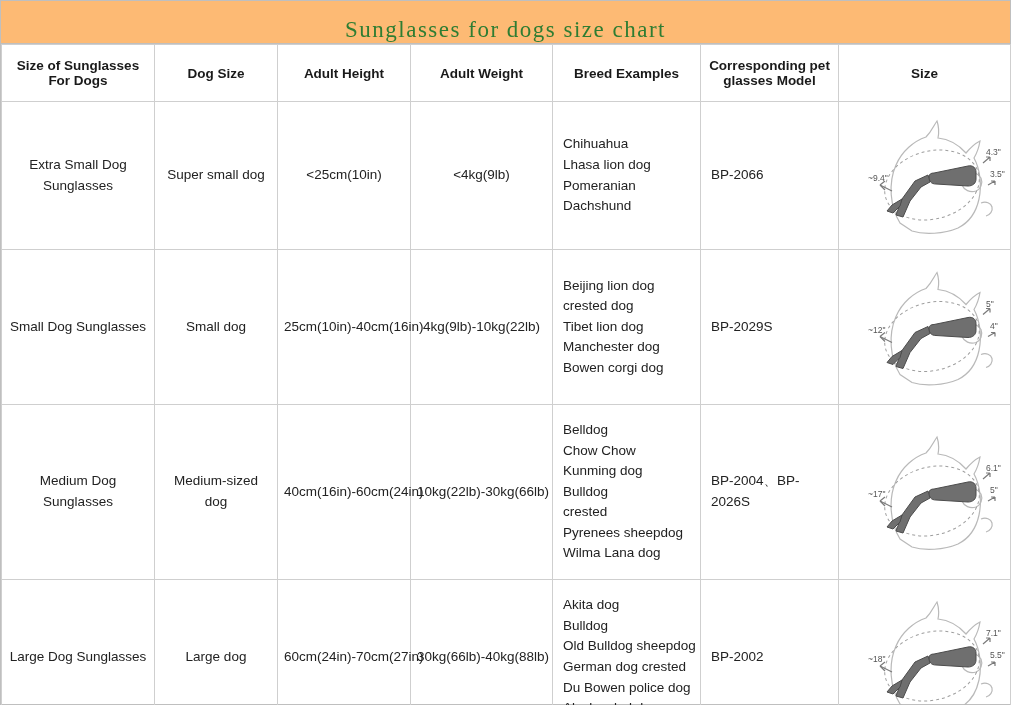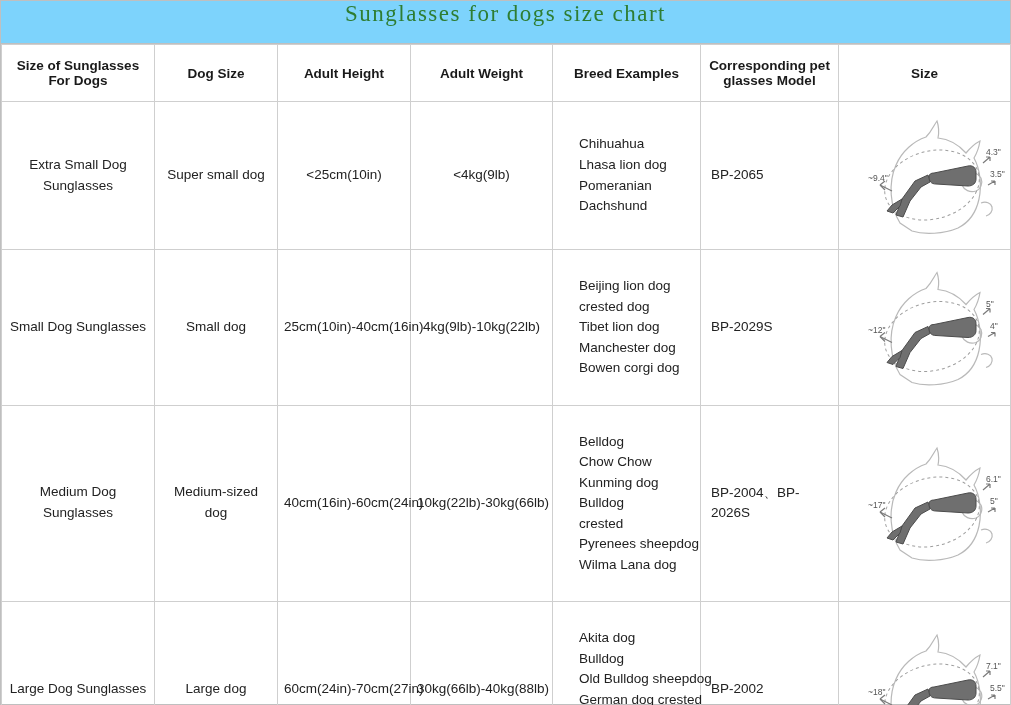--- a/index.html
+++ b/index.html
@@ -18,23 +18,23 @@
     width: 1011px;
     height: 705px;
     box-sizing: border-box;
     border: 1px solid #bfbfbf;
     display: flex;
     flex-direction: column;
   }
   .title-bar {
     height: 42px;
     min-height: 42px;
-    background: #7dd3fc;
+    background: #fdba74;
     display: flex;
-    align-items: flex-start;
+    align-items: flex-end;
     justify-content: center;
     border-bottom: 1px solid #bfbfbf;
   }
   .title-text {
     font-family: "Liberation Serif", serif;
     font-size: 23px;
     letter-spacing: 1.5px;
     color: #2e7d32;
     font-weight: normal;
   }
@@ -69,21 +69,21 @@
     text-align: center;
     padding: 8px 6px;
     line-height: 1.55;
   }
   td.cell-left {
     text-align: left;
     padding: 10px 10px;
     line-height: 1.52;
   }
   .breed-list {
-    margin: 16px;
+    margin: 0;
     padding: 0;
     list-style: none;
   }
   .breed-list li {
     line-height: 1.52;
     white-space: nowrap;
   }
   .model-cell {
     text-align: left;
     padding-left: 8px;
@@ -145,21 +145,21 @@
         <td class="cell-center">&lt;25cm(10in)</td>
         <td class="cell-center">&lt;4kg(9lb)</td>
         <td class="cell-left">
           <ul class="breed-list">
             <li>Chihuahua</li>
             <li>Lhasa lion dog</li>
             <li>Pomeranian</li>
             <li>Dachshund</li>
           </ul>
         </td>
-        <td class="cell-left model-cell">BP-2065</td>
+        <td class="cell-left model-cell">BP-2066</td>
         <td class="img-cell">
           <svg class="dog-fig" width="170" height="130" viewBox="0 0 170 130">
             <g fill="none" stroke="#b9b9b9" stroke-width="1.2">
               <path d="M60 112 C50 96 48 72 56 54 C62 40 74 30 86 26 C92 20 94 14 97 10 C99 16 99 22 98 27 C108 28 118 33 126 42 C131 36 136 32 140 30 C139 36 137 42 134 47 C140 58 142 74 139 88 C136 102 128 112 118 117 C104 123 84 124 72 120 Z"></path>
               <path d="M126 62 C132 60 138 62 141 67 C143 72 141 78 136 80 C130 82 124 79 122 74 C120 69 122 64 126 62 Z"></path>
               <path d="M141 92 C146 90 151 92 152 96 C153 100 150 104 146 105"></path>
             </g>
             <g fill="none" stroke="#9e9e9e" stroke-width="1" stroke-dasharray="3 3">
               <ellipse cx="92" cy="74" rx="48" ry="34" transform="rotate(-14 92 74)"></ellipse>
             </g>

